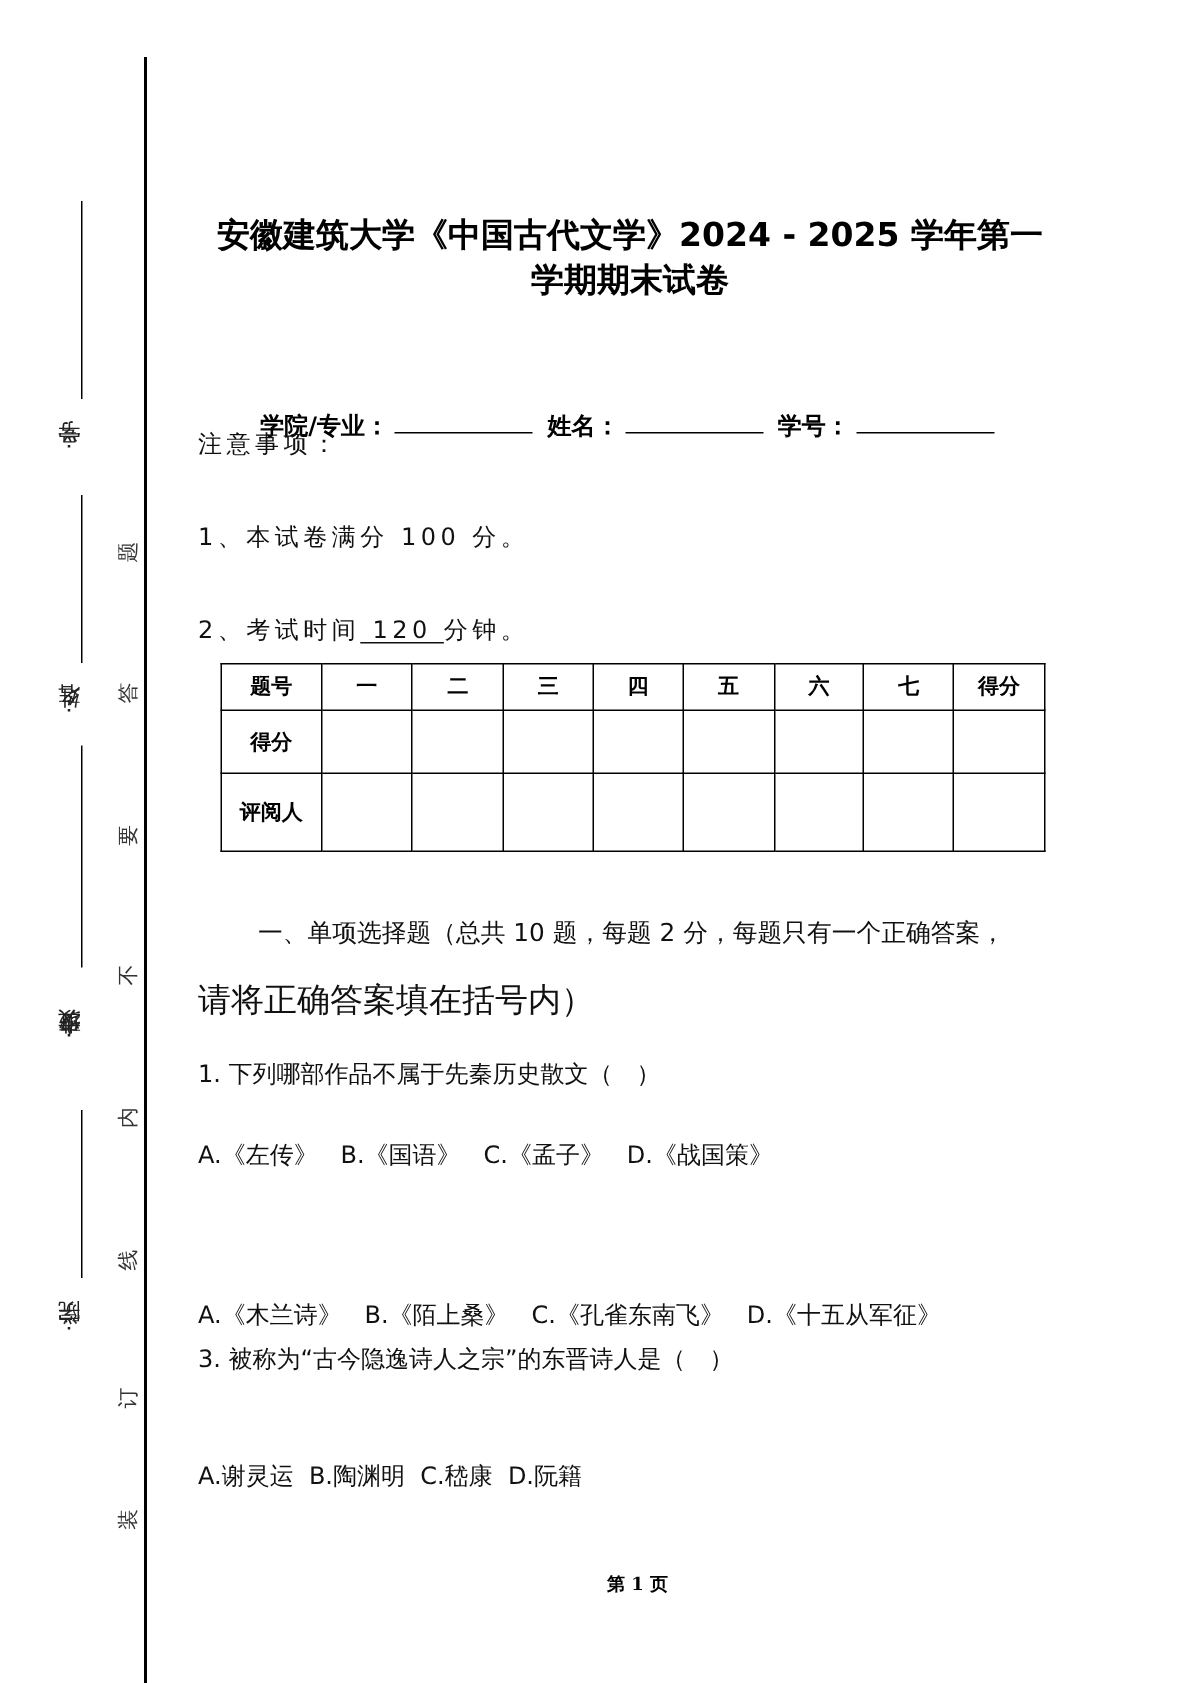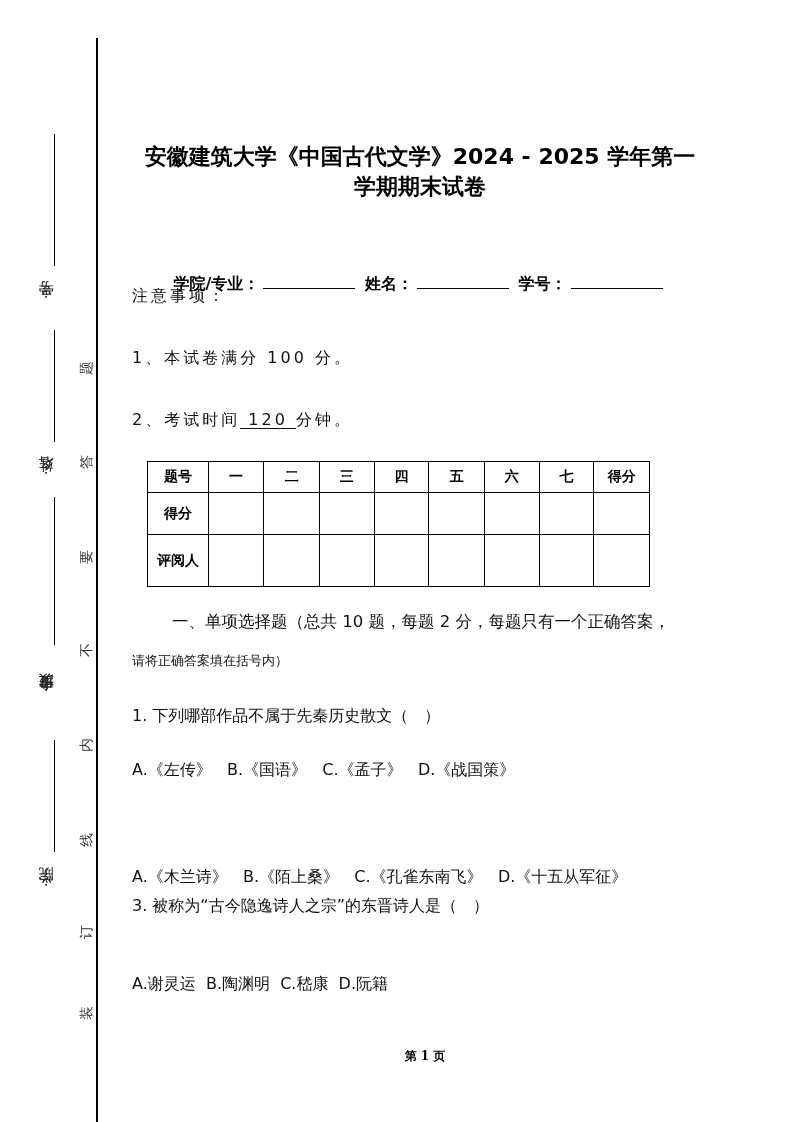--- a/index.html
+++ b/index.html
@@ -17,21 +17,21 @@
   .title.l1 { top: 130px; margin-top: 12px; }
   .title.l2 { top: 172px; }
   .info-row { position: absolute; top: 230px; left: 120px; width: 600px; text-align: center; font-family: "DejaVu Sans", sans-serif; font-weight: bold; font-size: 16px; white-space: pre; margin-top: 44px; }
   .blank { display: inline-block; width: 92px; border-bottom: 1.3px solid #000; height: 14px; vertical-align: baseline; margin: 0 4px; }
 
   .text { position: absolute; left: 132px; font-family: "DejaVu Sans", sans-serif; font-size: 16px; color: #111; white-space: nowrap; }
   .spaced { letter-spacing: 3px; }
   .underline { text-decoration: underline; text-underline-offset: 3px; }
 
   
-  table.score { position: absolute; left: 147px; top: 461px; width: 503px; border-collapse: collapse; font-family: "DejaVu Sans", sans-serif; font-size: 14px; font-weight: bold; }
+  table.score { position: absolute; left: 147px; top: 442px; width: 550px; border-collapse: collapse; font-family: "DejaVu Sans", sans-serif; font-size: 14px; font-weight: bold; }
   table.score td { border: 1.3px solid #000; text-align: center; padding: 0; }
   table.score tr.r1 td { height: 30px; }
   table.score tr.r2 td { height: 41px; }
   table.score tr.r3 td { height: 51px; }
 
   .footer { position: absolute; top: 1048px; left: 0; width: 850px; text-align: center; font-family: "DejaVu Serif", serif; font-weight: bold; font-size: 12px; }
 </style>
 </head>
 <body>
 
@@ -109,21 +109,21 @@
       <td></td>
       <td></td>
       <td></td>
       <td></td>
       <td></td>
     </tr>
   </tbody>
     </table>
 
   <div class="text" style="top:611px;font-size:16.5px;margin-left:40px;">一、单项选择题（总共 10 题，每题 2 分，每题只有一个正确答案，</div>
-  <div class="text" style="top:652px;font-size:13px;">请将正确答案填在括号内）</div>
+  <div class="text" style="top:652px;font-size:22px;">请将正确答案填在括号内）</div>
 
   <div class="text" style="top:706px;">1. 下列哪部作品不属于先秦历史散文（　）</div>
   <div class="text" style="top:760px;">
     <span>A.《左传》</span>&nbsp;&nbsp;
     <span>B.《国语》</span>&nbsp;&nbsp;
     <span>C.《孟子》</span>&nbsp;&nbsp;
     <span>D.《战国策》</span>
   </div>
 
   <div class="text" style="top:867px;">

